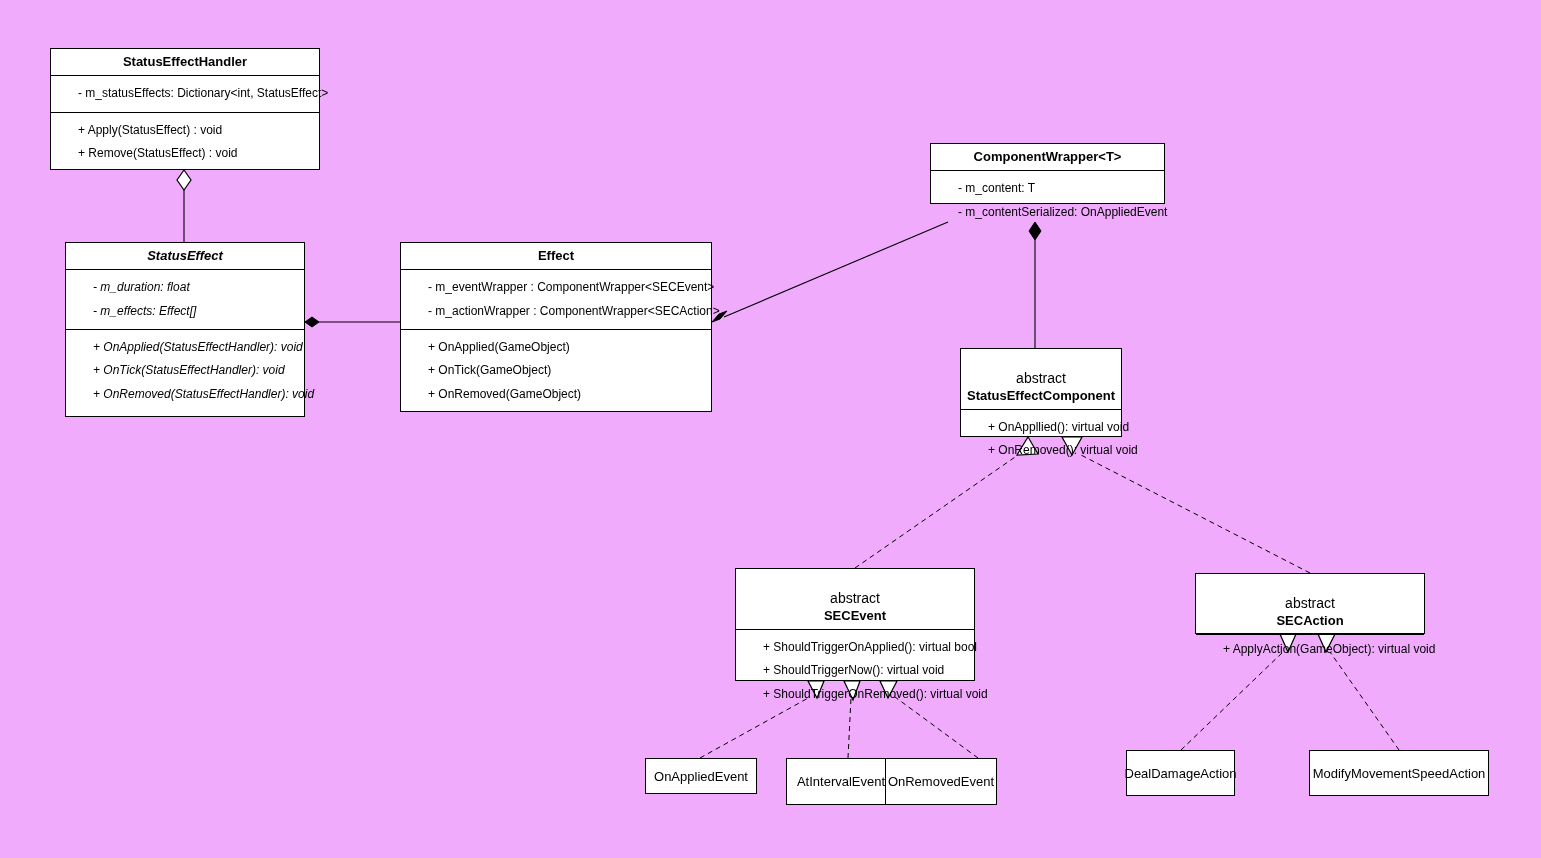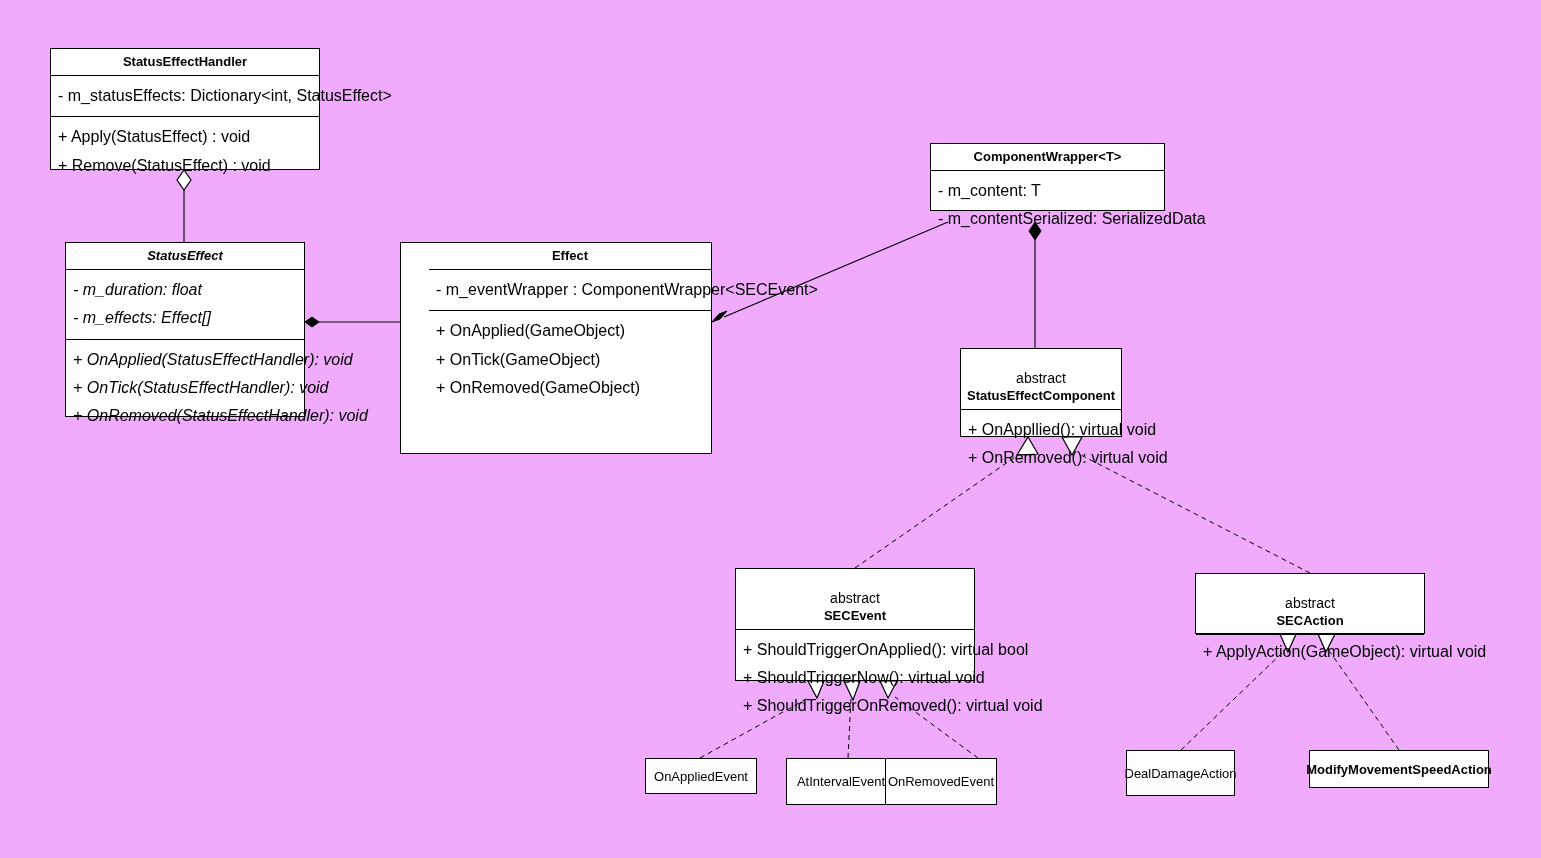--- a/index.html
+++ b/index.html
@@ -50,25 +50,26 @@
     font-size: 14px;
   }
   .uml-compartment {
     box-sizing: border-box;
     padding: 6px 7px 6px 7px;
   }
   .uml-compartment.sep {
     border-top: 1px solid #000000;
   }
   .uml-row {
-    font-size: 16px;
+    font-size: 12px;
     color: #000000;
     line-height: 1.2;
     white-space: nowrap;
     padding: 4px 0 5px 0;
+    margin-left: 20px;
   }
   .plain-label {
     box-sizing: border-box;
     display: flex;
     align-items: center;
     justify-content: center;
     height: 100%;
     font-size: 13px;
     color: #000000;
     text-align: center;
@@ -181,37 +182,38 @@
       <div class="uml-row">- m_duration: float</div>
       <div class="uml-row">- m_effects: Effect[]</div>
     </div>
     <div class="uml-compartment sep">
       <div class="uml-row">+ OnApplied(StatusEffectHandler): void</div>
       <div class="uml-row">+ OnTick(StatusEffectHandler): void</div>
       <div class="uml-row">+ OnRemoved(StatusEffectHandler): void</div>
     </div>
   </div>
 
-  <div class="uml-class" style="left:400px; top:242px; width:312px; height:212px;padding-left:28px;">
+  <div class="uml-class" style="left:400px; top:242px; width:312px; height:170px;">
     <div class="uml-title has-sep">Effect</div>
     <div class="uml-compartment">
       <div class="uml-row">- m_eventWrapper : ComponentWrapper&lt;SECEvent&gt;</div>
+      <div class="uml-row">- m_actionWrapper : ComponentWrapper&lt;SECAction&gt;</div>
     </div>
     <div class="uml-compartment sep">
       <div class="uml-row">+ OnApplied(GameObject)</div>
       <div class="uml-row">+ OnTick(GameObject)</div>
       <div class="uml-row">+ OnRemoved(GameObject)</div>
     </div>
   </div>
 
-  <div class="uml-class" style="left:930px; top:143px; width:235px; height:68px;">
+  <div class="uml-class" style="left:930px; top:143px; width:235px; height:61px;">
     <div class="uml-title has-sep">ComponentWrapper&lt;T&gt;</div>
     <div class="uml-compartment">
       <div class="uml-row">- m_content: T</div>
-      <div class="uml-row">- m_contentSerialized: SerializedData</div>
+      <div class="uml-row">- m_contentSerialized: OnAppliedEvent</div>
     </div>
   </div>
 
   <div class="uml-class" style="left:960px; top:348px; width:162px; height:89px;">
     <div class="uml-title has-sep">
       <span class="stereo">abstract</span><span>StatusEffectComponent</span>
     </div>
     <div class="uml-compartment">
       <div class="uml-row">+ OnAppllied(): virtual void</div>
       <div class="uml-row">+ OnRemoved(): virtual void</div>
@@ -247,17 +249,17 @@
   </div>
 
   <div class="uml-class" style="left:885px; top:758px; width:112px; height:47px;">
     <div class="plain-label">OnRemovedEvent</div>
   </div>
 
   <div class="uml-class" style="left:1126px; top:750px; width:109px; height:46px;">
     <div class="plain-label">DealDamageAction</div>
   </div>
 
-  <div class="uml-class" style="left:1309px; top:750px; width:180px; height:38px;font-weight:bold;">
+  <div class="uml-class" style="left:1309px; top:750px; width:180px; height:46px;">
     <div class="plain-label">ModifyMovementSpeedAction</div>
   </div>
 
 </div>
 
 </body></html>

